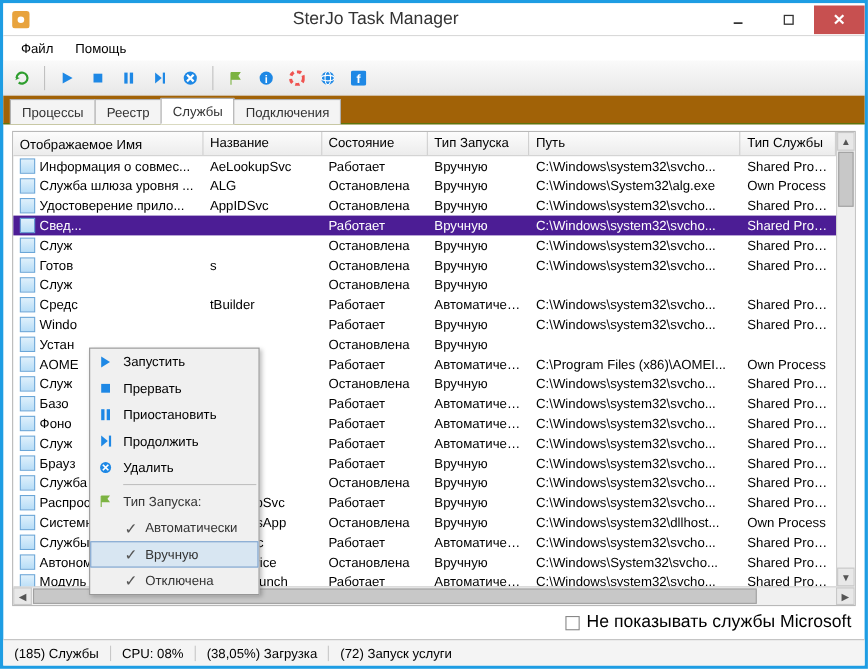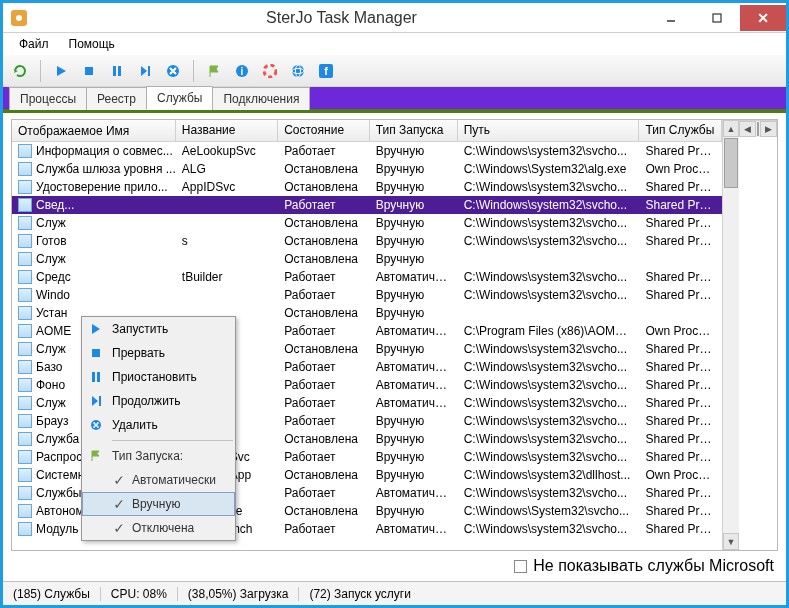--- a/index.html
+++ b/index.html
@@ -10,25 +10,25 @@
   .title-text { flex: 1; text-align: center; font-size: 16px; color: #333; }
   .win-btns { display: flex; }
   .win-btn { width: 46px; height: 26px; display: flex; align-items: center; justify-content: center; font-size: 12px; }
   .win-close { background: #c75050; color: #fff; font-size: 14px; font-weight: bold; }
   .menubar { height: 22px; display: flex; align-items: center; padding: 0 6px; font-size: 12px; background: #fff; }
   .menu-item { padding: 2px 10px; }
   .toolbar { height: 32px; display: flex; align-items: center; padding: 0 6px; gap: 6px; border-bottom: 1px solid #d8d8d8; background: linear-gradient(#fafafa,#e8e8e8); }
   .tbtn { width: 22px; height: 22px; display: flex; align-items: center; justify-content: center; border-radius: 2px; }
   .tbtn svg { display: block; }
   .sep { width: 1px; height: 22px; background: #c0c0c0; margin: 0 3px; }
-  .tabstrip { height: 26px; display: flex; align-items: flex-end; padding: 0 6px; border-bottom: 4px solid #4d7c0f; background: #6d28d9; }
+  .tabstrip { height: 26px; display: flex; align-items: flex-end; padding: 0 6px; border-bottom: 1px solid #4d7c0f; background: #a16207; }
   .tab { padding: 4px 10px; font-size: 12px; border: 1px solid #b0b0b0; border-bottom: none; background: #f4f4f4; margin-right: -1px; color: #333; position: relative; top: 1px; }
   .tab.active { background: #fff; border-bottom: 1px solid #fff; }
   .pane { flex: 1; padding: 6px 8px 0 8px; display: flex; flex-direction: column; position: relative; overflow: hidden; }
-  .grid-wrap { flex: 1; border: 1px solid #b8b8b8; display: flex; overflow: hidden; }
+  .grid-wrap { flex: 1; border: 1px solid #b8b8b8; display: flex; flex-direction: column; overflow: hidden; }
   .grid-header { display: flex; height: 22px; background: linear-gradient(#fcfcfc,#ececec); border-bottom: 1px solid #d0d0d0; font-size: 12px; }
   .grid-header .col { padding: 3px 6px; border-right: 1px solid #d0d0d0; white-space: nowrap; overflow: hidden; text-overflow: ellipsis; }
   .grid-body { flex: 1; overflow: hidden; font-size: 12px; position: relative; }
   .row { display: flex; height: 18px; align-items: center; border-bottom: 1px solid transparent; }
   .row .cell { padding: 1px 6px; white-space: nowrap; overflow: hidden; text-overflow: ellipsis; }
   .row.selected { background: #4c1d95; color: #fff; }
   .row-icon { width: 14px; height: 14px; margin-right: 4px; flex-shrink: 0; }
   .row-icon-box { border: 1px solid #6aa6d8; background: linear-gradient(#dff0fb,#b7ddf7); }
   .c0 { width: 180px; display: flex; align-items: center; }
   .c1 { width: 112px; }

